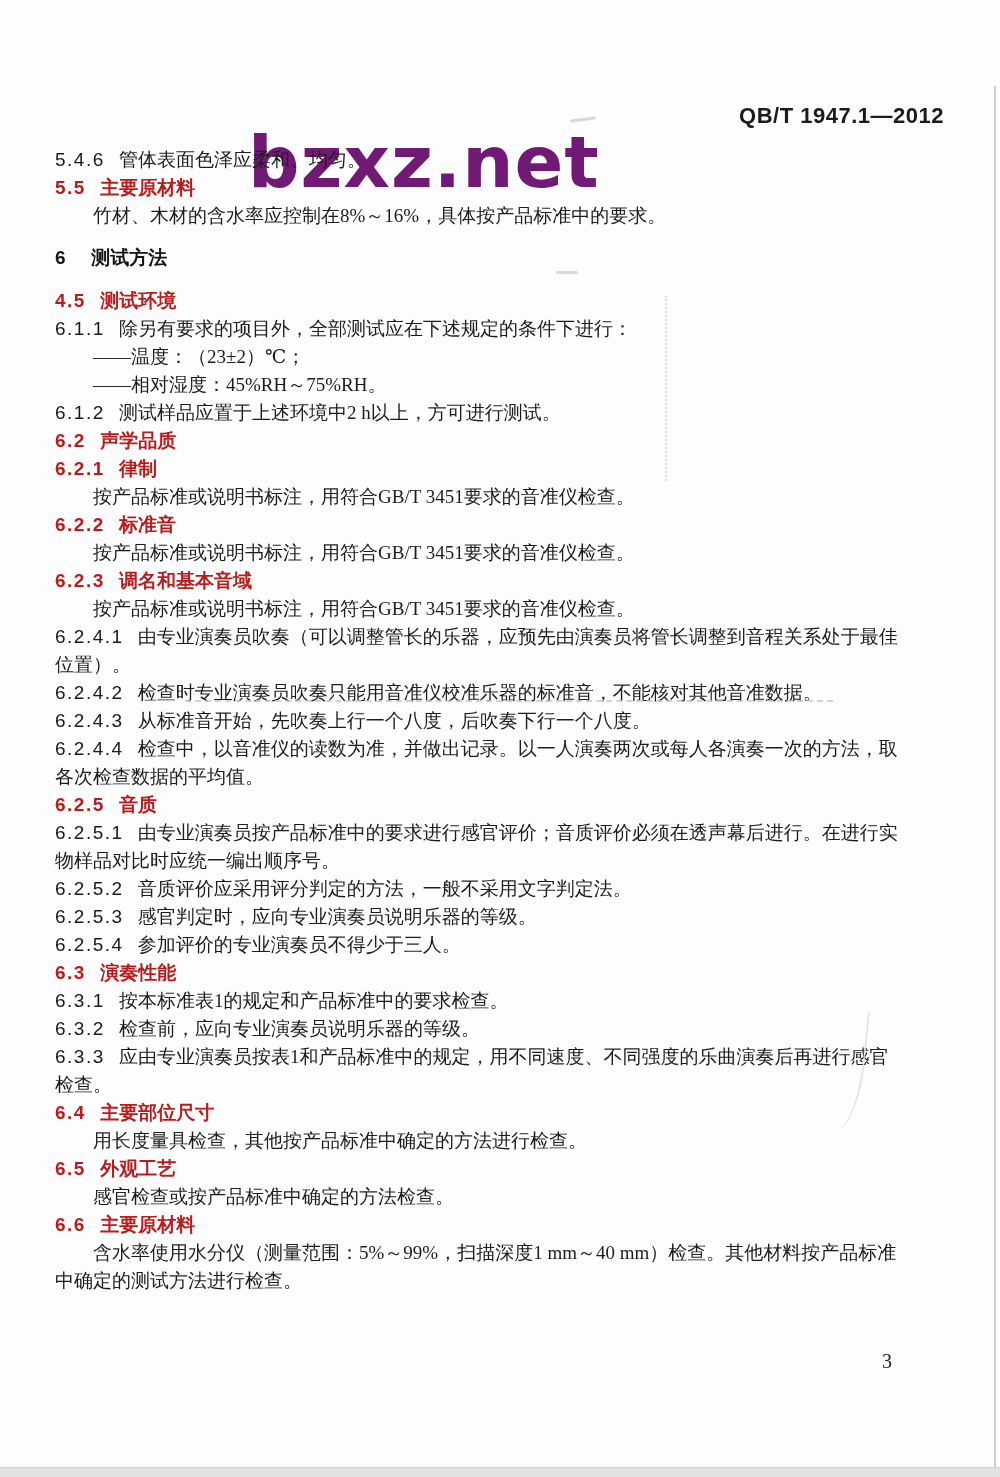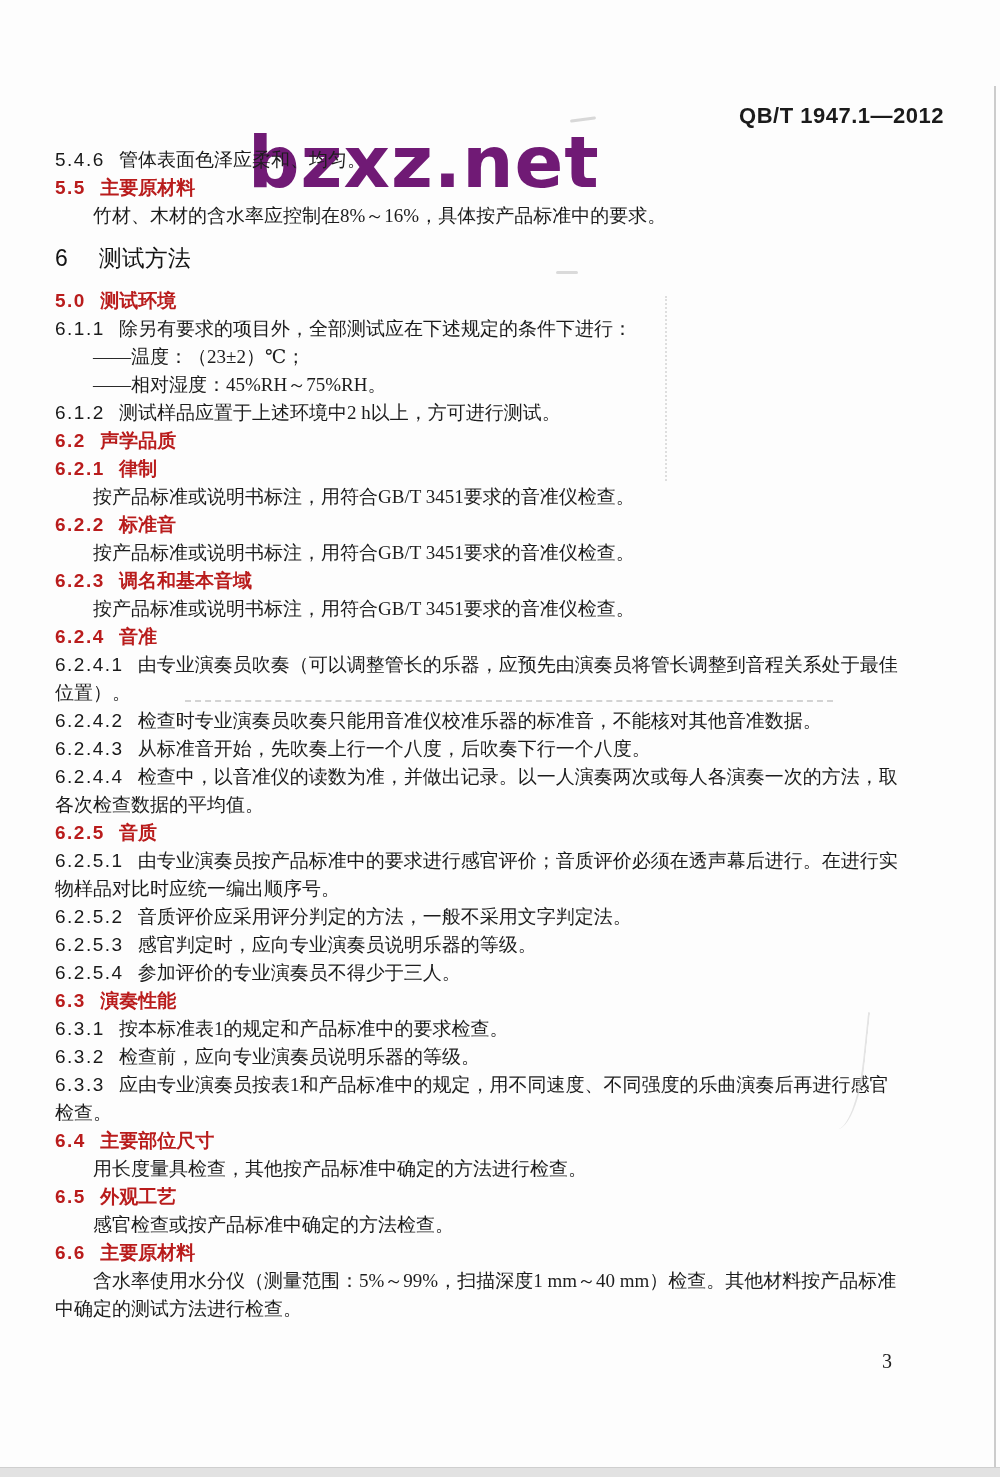--- a/index.html
+++ b/index.html
@@ -37,21 +37,21 @@
   }
   .content p{margin:0;}
   .num{
     font-family:"Liberation Sans","DejaVu Sans",sans-serif;
     letter-spacing:1.5px;
     margin-right:0.75em;
     text-align:center;
   }
   .chapter{
     font-family:"Liberation Sans","DejaVu Sans",sans-serif;
-    font-weight:normal;font-size:23px;
+    font-weight:bold;font-size:19px;
     margin:14px 0 15px 0 !important;
     color:#141414;
   }
   .chapter .num{margin-right:1.3em;letter-spacing:1px;}
   .heading{
     font-family:"Liberation Sans","DejaVu Sans",sans-serif;
     font-weight:bold;color:#b91c1c;
   }
   .heading .num{font-weight:bold;}
   .clause .num{color:#1a1a1a;}
@@ -96,33 +96,32 @@
 
   <div class="watermark">bzxz.net</div>
 
   <div class="doc-code">QB/T 1947.1—2012</div>
 
   <div class="content" id="content">
       <p class="block clause"><span class="num">5.4.6</span><span>管体表面色泽应柔和、均匀。</span></p>
       <p class="block heading"><span class="num">5.5</span><span>主要原材料</span></p>
       <p class="block para"><span>竹材、木材的含水率应控制在8%～16%，具体按产品标准中的要求。</span></p>
       <p class="block chapter"><span class="num">6</span><span>测试方法</span></p>
-      <p class="block heading"><span class="num">5.0</span><span>测试环境</span></p>
+      <p class="block heading"><span class="num">4.5</span><span>测试环境</span></p>
       <p class="block clause"><span class="num">6.1.1</span><span>除另有要求的项目外，全部测试应在下述规定的条件下进行：</span></p>
       <p class="block dash"><span>——温度：（23±2）℃；</span></p>
       <p class="block dash"><span>——相对湿度：45%RH～75%RH。</span></p>
       <p class="block clause"><span class="num">6.1.2</span><span>测试样品应置于上述环境中2 h以上，方可进行测试。</span></p>
       <p class="block heading"><span class="num">6.2</span><span>声学品质</span></p>
       <p class="block heading"><span class="num">6.2.1</span><span>律制</span></p>
       <p class="block para"><span>按产品标准或说明书标注，用符合GB/T 3451要求的音准仪检查。</span></p>
       <p class="block heading"><span class="num">6.2.2</span><span>标准音</span></p>
       <p class="block para"><span>按产品标准或说明书标注，用符合GB/T 3451要求的音准仪检查。</span></p>
       <p class="block heading"><span class="num">6.2.3</span><span>调名和基本音域</span></p>
       <p class="block para"><span>按产品标准或说明书标注，用符合GB/T 3451要求的音准仪检查。</span></p>
-      <p class="block heading"><span class="num">6.2.4</span><span>音准</span></p>
       <p class="block clause"><span class="num">6.2.4.1</span><span>由专业演奏员吹奏（可以调整管长的乐器，应预先由演奏员将管长调整到音程关系处于最佳位置）。</span></p>
       <p class="block clause"><span class="num">6.2.4.2</span><span>检查时专业演奏员吹奏只能用音准仪校准乐器的标准音，不能核对其他音准数据。</span></p>
       <p class="block clause"><span class="num">6.2.4.3</span><span>从标准音开始，先吹奏上行一个八度，后吹奏下行一个八度。</span></p>
       <p class="block clause"><span class="num">6.2.4.4</span><span>检查中，以音准仪的读数为准，并做出记录。以一人演奏两次或每人各演奏一次的方法，取各次检查数据的平均值。</span></p>
       <p class="block heading"><span class="num">6.2.5</span><span>音质</span></p>
       <p class="block clause"><span class="num">6.2.5.1</span><span>由专业演奏员按产品标准中的要求进行感官评价；音质评价必须在透声幕后进行。在进行实物样品对比时应统一编出顺序号。</span></p>
       <p class="block clause"><span class="num">6.2.5.2</span><span>音质评价应采用评分判定的方法，一般不采用文字判定法。</span></p>
       <p class="block clause"><span class="num">6.2.5.3</span><span>感官判定时，应向专业演奏员说明乐器的等级。</span></p>
       <p class="block clause"><span class="num">6.2.5.4</span><span>参加评价的专业演奏员不得少于三人。</span></p>
       <p class="block heading"><span class="num">6.3</span><span>演奏性能</span></p>

